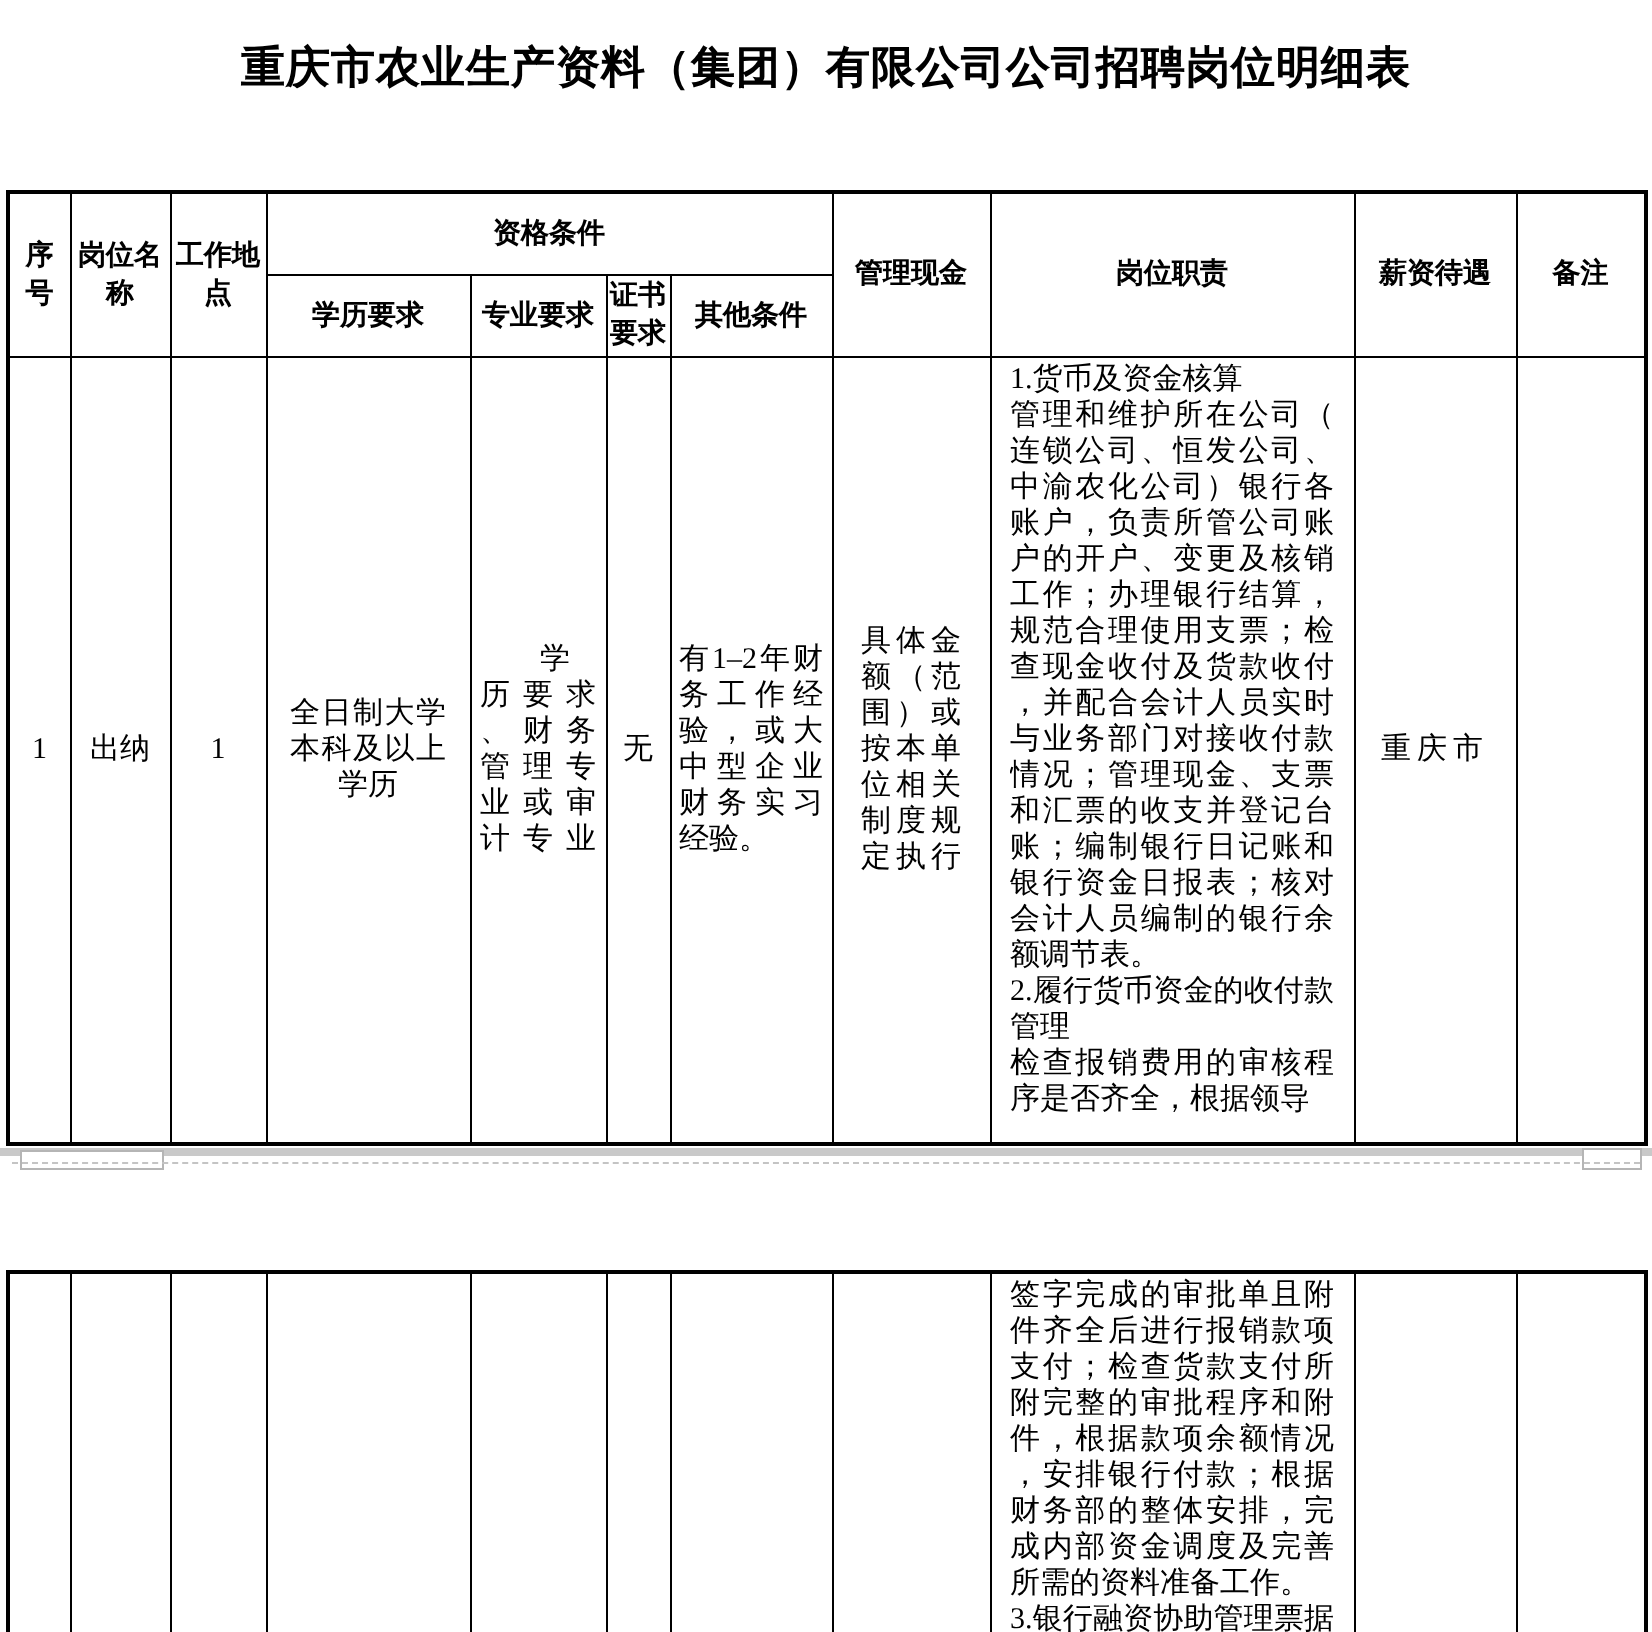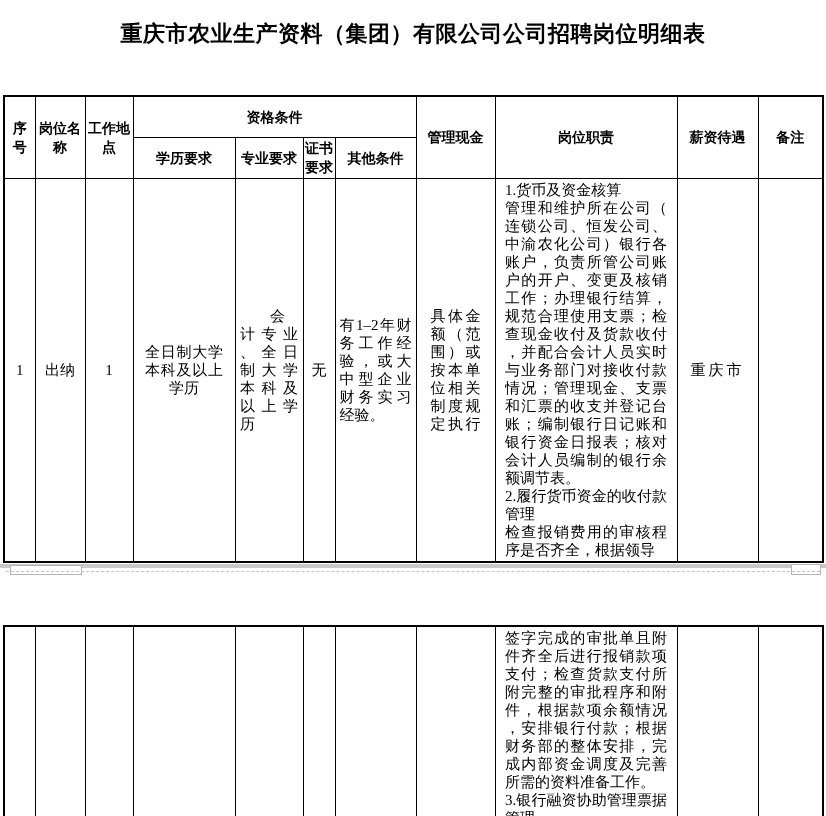--- a/index.html
+++ b/index.html
@@ -34,21 +34,21 @@
   
   .jblk {
     margin:0 auto; text-align:justify; text-align-last:justify;
     word-break:break-all; line-break:anywhere; line-height:18px;
   }
   .edu   { width:78px; text-align-last:center; }
   .major { width:58px; text-indent:30px; }
   .other { width:72px; text-align-last:left; }
   .salary{ width:50px;font-family:Liberation Serif, serif; }
 
-  .duties-td { vertical-align:top; padding:2px 0 4px 0; }
+  .duties-td { vertical-align:top; padding:2px 0 14px 0; }
   .duties {
     width:162px; margin:0 auto; text-align:justify; text-align-last:left;
     white-space:pre-wrap; word-break:break-all; line-break:anywhere;
     line-height:18px; max-height:376px; overflow:hidden;
   }
   .loc { letter-spacing:3px; }
 
   
   .pagebreak { position:relative; height:14px; width:826px; }
   .pb-bar  { position:absolute; top:1px; left:0; width:826px; height:4px; background:#c9c9c9; }
@@ -97,21 +97,21 @@
     </thead>
     <tbody>
       <tr class="drow">
         <td>1</td>
         <td>出纳</td>
         <td>1</td>
         <td>
             <div class="jblk edu">全日制大学本科及以上学历</div>
           </td>
         <td>
-            <div class="jblk major">会计专业、全日制大学本科及以上学历</div>
+            <div class="jblk major">学历要求、财务管理专业或审计专业</div>
           </td>
         <td>无</td>
         <td>
             <div class="jblk other">有1–2年财务工作经验，或大中型企业财务实习经验。</div>
           </td>
         <td>
             <div class="jblk salary">具体金额（范围）或按本单位相关制度规定执行</div>
           </td>
         <td class="duties-td">
             <div class="duties">1.货币及资金核算

